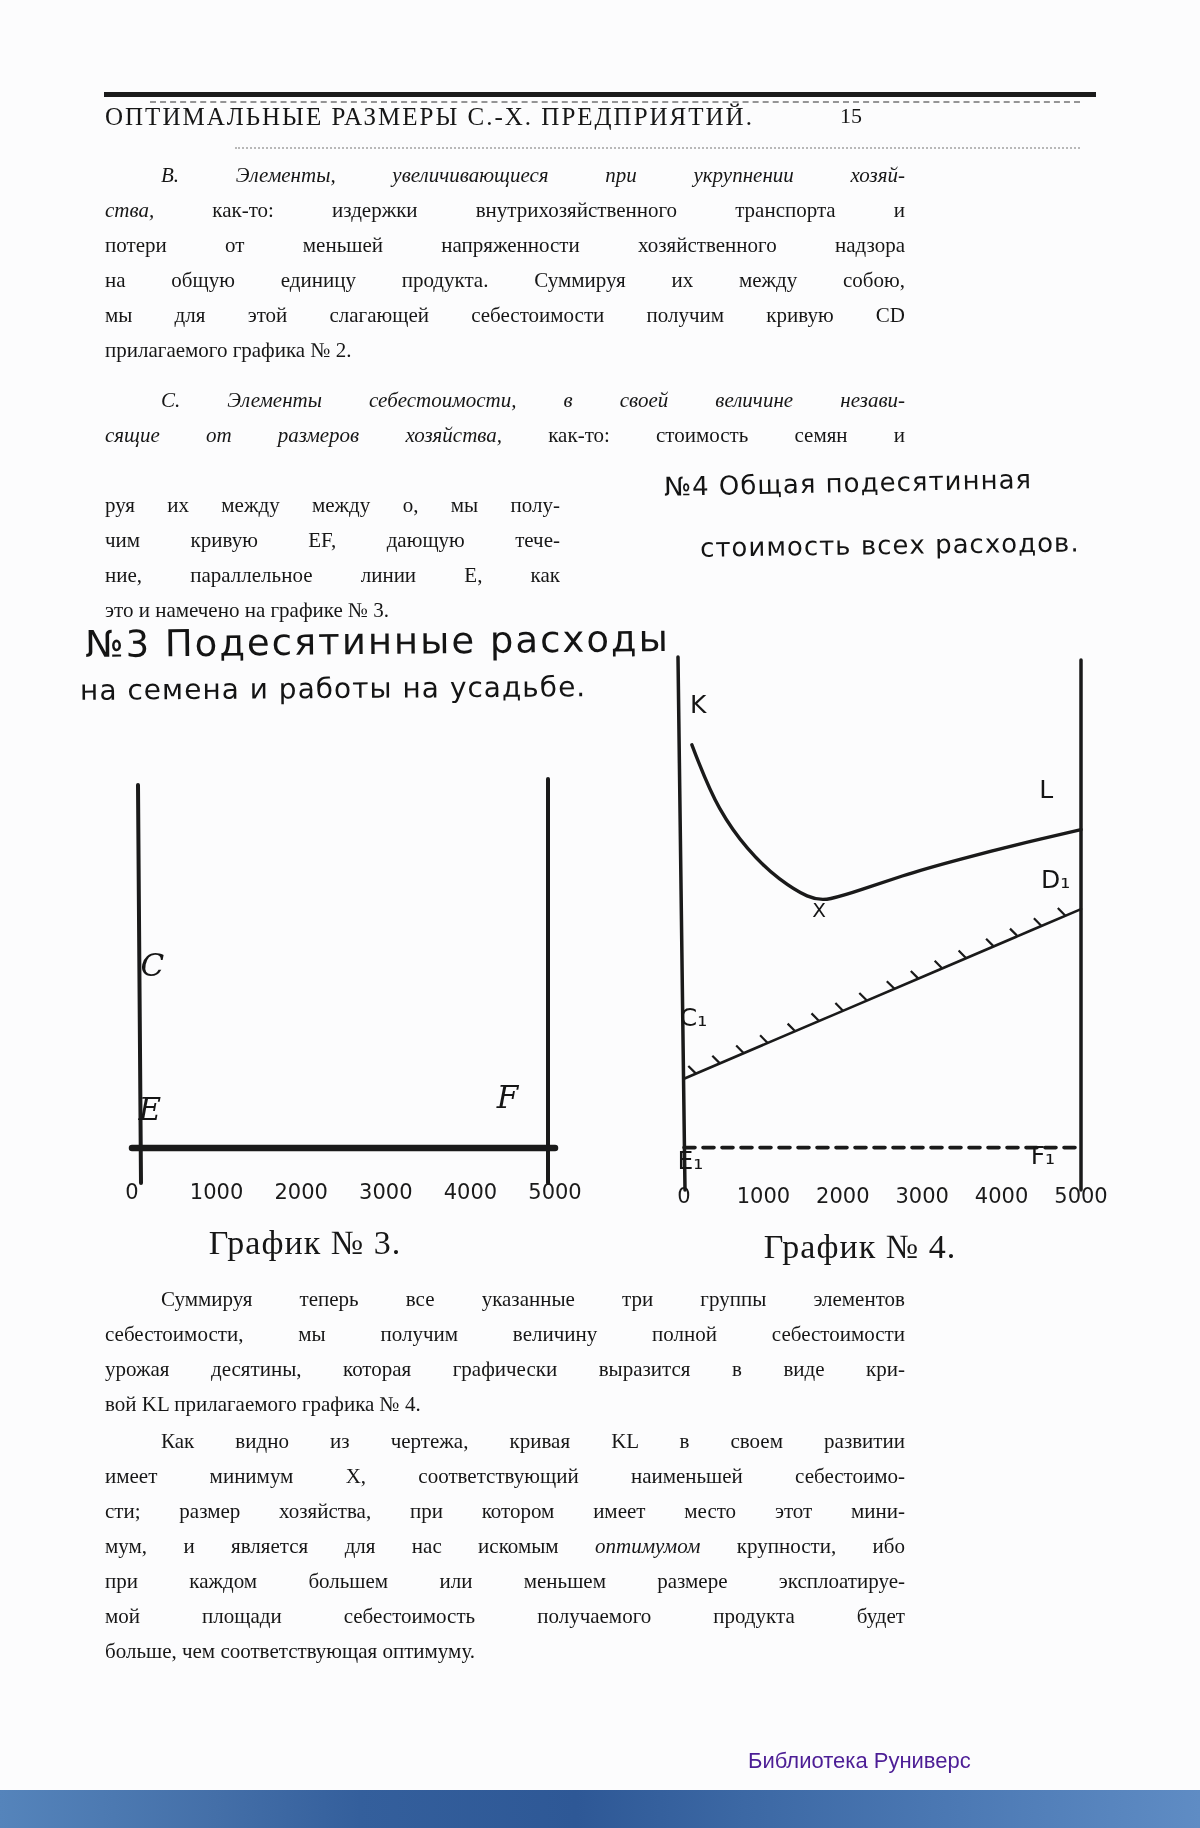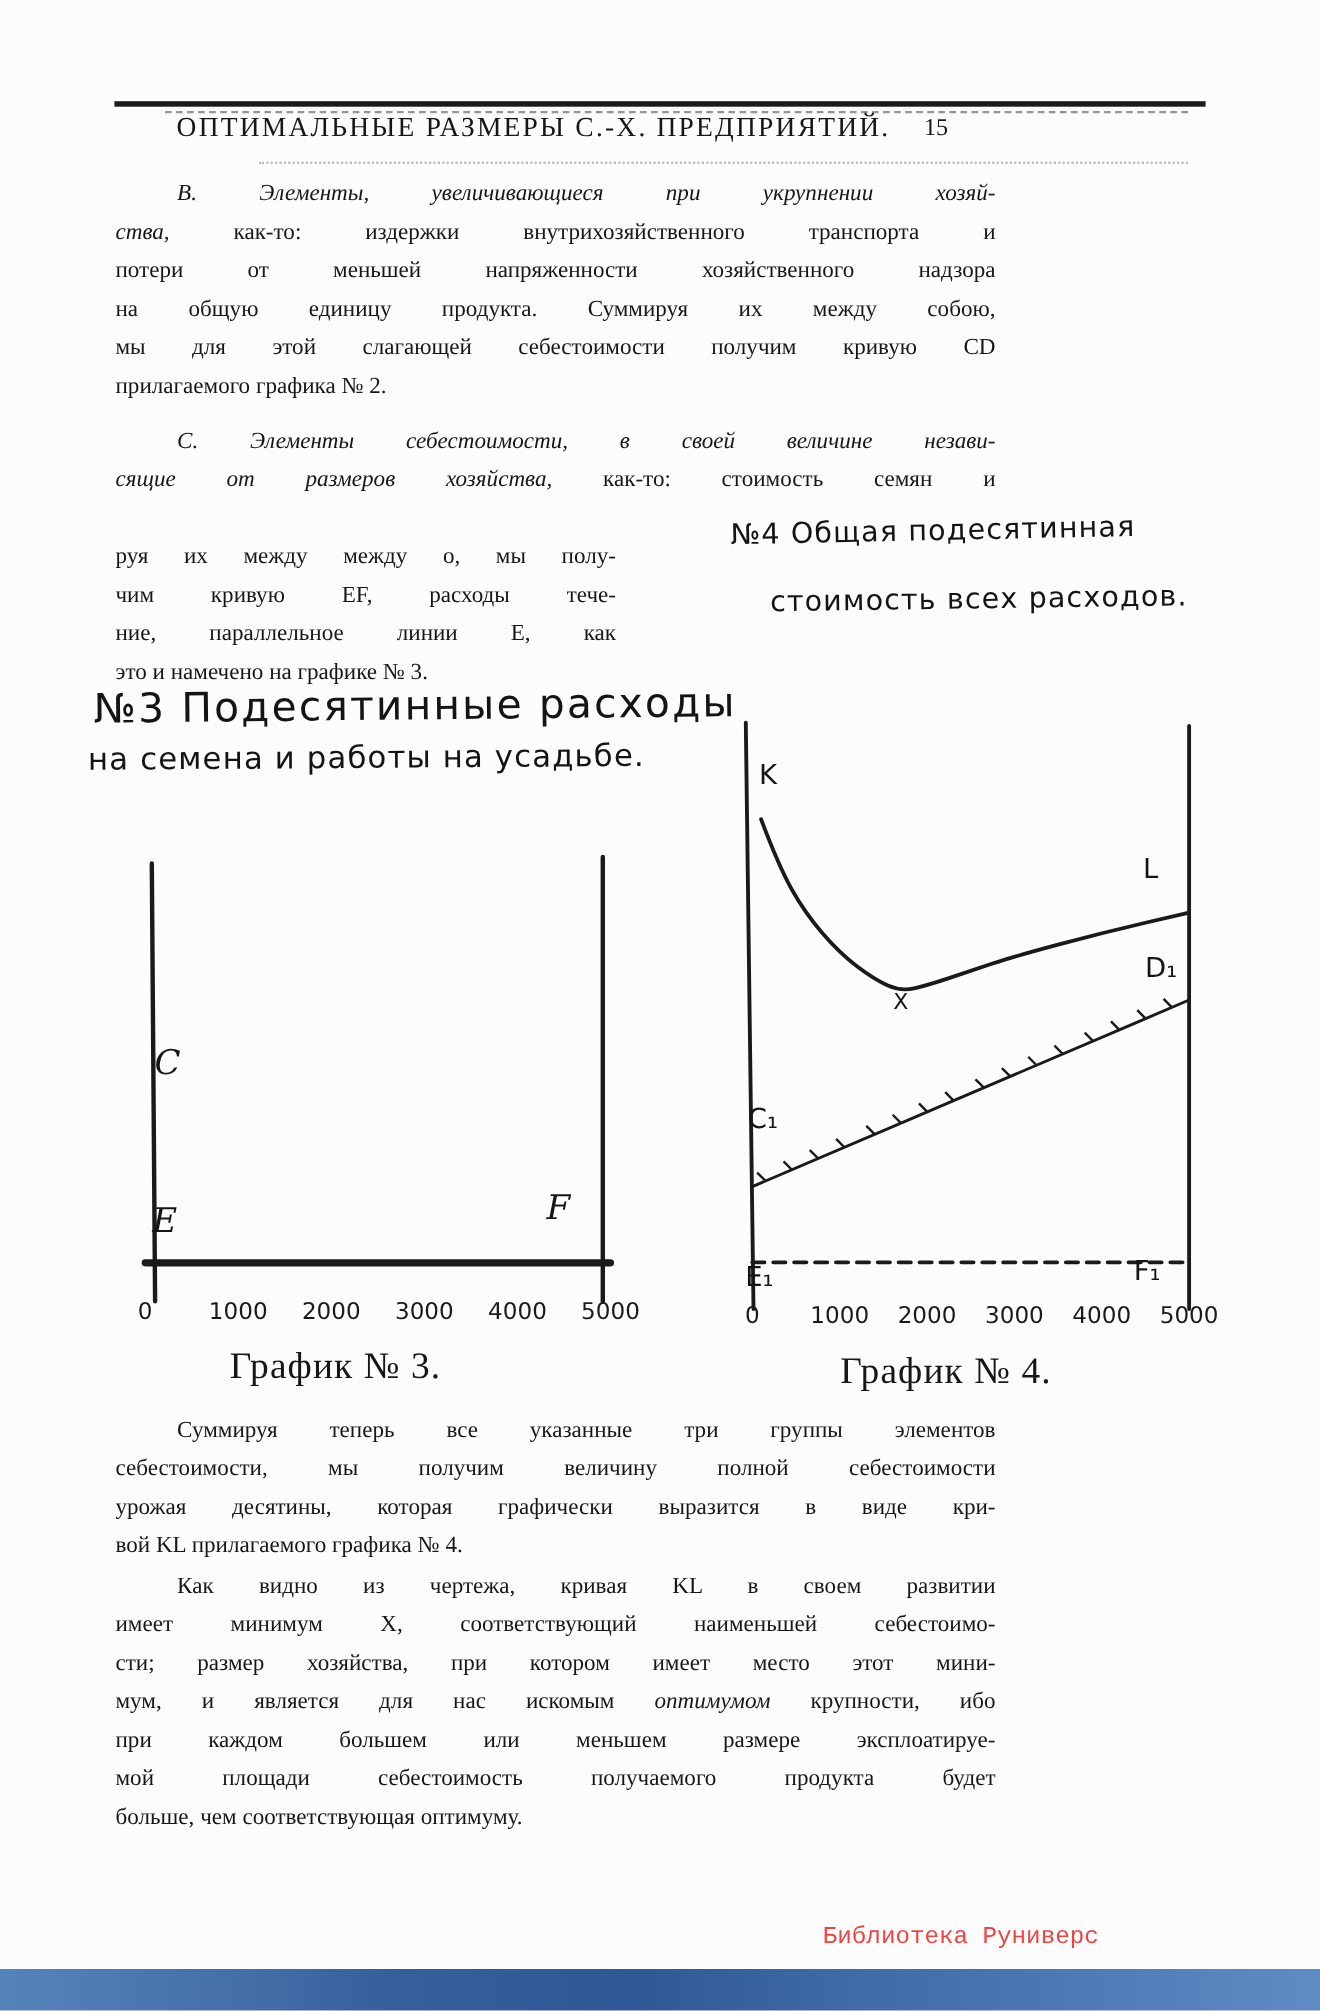--- a/index.html
+++ b/index.html
@@ -2,21 +2,21 @@
 <html><head>
 <meta charset="utf-8">
 <style>
   html,body{margin:0;padding:0;background:#e9e9e9;}
   .page{position:relative;width:1200px;height:1828px;background:#fcfcfd;margin:0 auto;
         font-family:"Liberation Serif",serif;color:#161616;overflow:hidden;}
   
   .top-rule{position:absolute;left:104px;top:92px;width:992px;height:5px;background:#1b1b1b;}
   .rule-ghost{position:absolute;left:150px;top:101px;width:930px;border-top:2px dashed rgba(25,25,25,.45);}
   .rule-ghost2{position:absolute;left:235px;top:147px;width:845px;border-top:2px dotted rgba(25,25,25,.3);}
-  .header-wrap{position:absolute;left:105px;top:103px;width:760px;text-align:center;
+  .header-wrap{position:absolute;left:105px;top:103px;width:760px;text-align:left;
                font-size:25px;letter-spacing:2px;}
   .page-num{position:absolute;left:840px;top:103px;font-size:22px;}
   
   .para{position:absolute;left:105px;width:800px;}
   .narrow{width:455px;}
   .line{height:35px;line-height:35px;font-size:21px;text-align:justify;text-align-last:justify;}
   .line.last{text-align-last:left;}
   .it{font-style:italic;}
   .ind{text-indent:56px;}
   
@@ -34,22 +34,22 @@
   .series.hatched{stroke-width:2.6;}
   .series.dashed{stroke-width:3.6;stroke-dasharray:11 8;}
   .hatchticks{stroke:#1a1a1a;stroke-width:2.2;}
   .clabel{font-family:"DejaVu Sans",sans-serif;font-size:25px;fill:#151515;}
   .clabel.small{font-size:20px;}
   .clabel.script{font-family:"DejaVu Serif",serif;font-style:italic;font-size:31px;}
   .tick{font-family:"DejaVu Sans",sans-serif;font-size:21px;fill:#1a1a1a;text-anchor:middle;}
   
   .caption{position:absolute;width:400px;text-align:center;font-size:34px;letter-spacing:1px;}
   
-  .credit{position:absolute;left:748px;top:1748px;font-family:Liberation Mono, monospace;
-          font-size:22px;color:#ef4444;}
+  .credit{position:absolute;left:748px;top:1748px;font-family:Liberation Sans, sans-serif;
+          font-size:22px;color:#4c1d95;}
   .footer-bar{position:absolute;left:0;top:1790px;width:1200px;height:38px;
      background:linear-gradient(90deg,#5584bb 0%,#446fa8 18%,#345f9c 30%,#2e5896 48%,#3c68a4 62%,#4c79b4 80%,#5f8cc4 100%);}
 </style>
 </head>
 <body>
 
 <div class="page">
 
   <div class="top-rule"></div>
   <div class="rule-ghost"></div>
@@ -69,21 +69,21 @@
     <div class="line last">прилагаемого графика № 2.</div>
   </div>
 
   <div class="para" style="top:383px">
     <div class="line it ind">С. Элементы себестоимости, в своей величине незави-</div>
     <div class="line"><span class="it">сящие от размеров хозяйства,</span><span> как-то: стоимость семян и</span></div>
   </div>
 
   <div class="para narrow" style="top:488px">
     <div class="line">руя их между между о, мы полу-</div>
-    <div class="line">чим кривую EF, расходы тече-</div>
+    <div class="line">чим кривую EF, дающую тече-</div>
     <div class="line">ние, параллельное линии E, как</div>
     <div class="line last">это и намечено на графике № 3.</div>
   </div>
 
   <div class="hand t4l1">№4 Общая подесятинная</div>
   <div class="hand t4l2">стоимость всех расходов.</div>
   <div class="hand t3l1">№3 Подесятинные расходы</div>
   <div class="hand t3l2">на семена и работы на усадьбе.</div>
 
   <svg class="chart chart3" viewBox="0 0 460 435" style="left:105px;top:775px;width:460px;height:435px">

